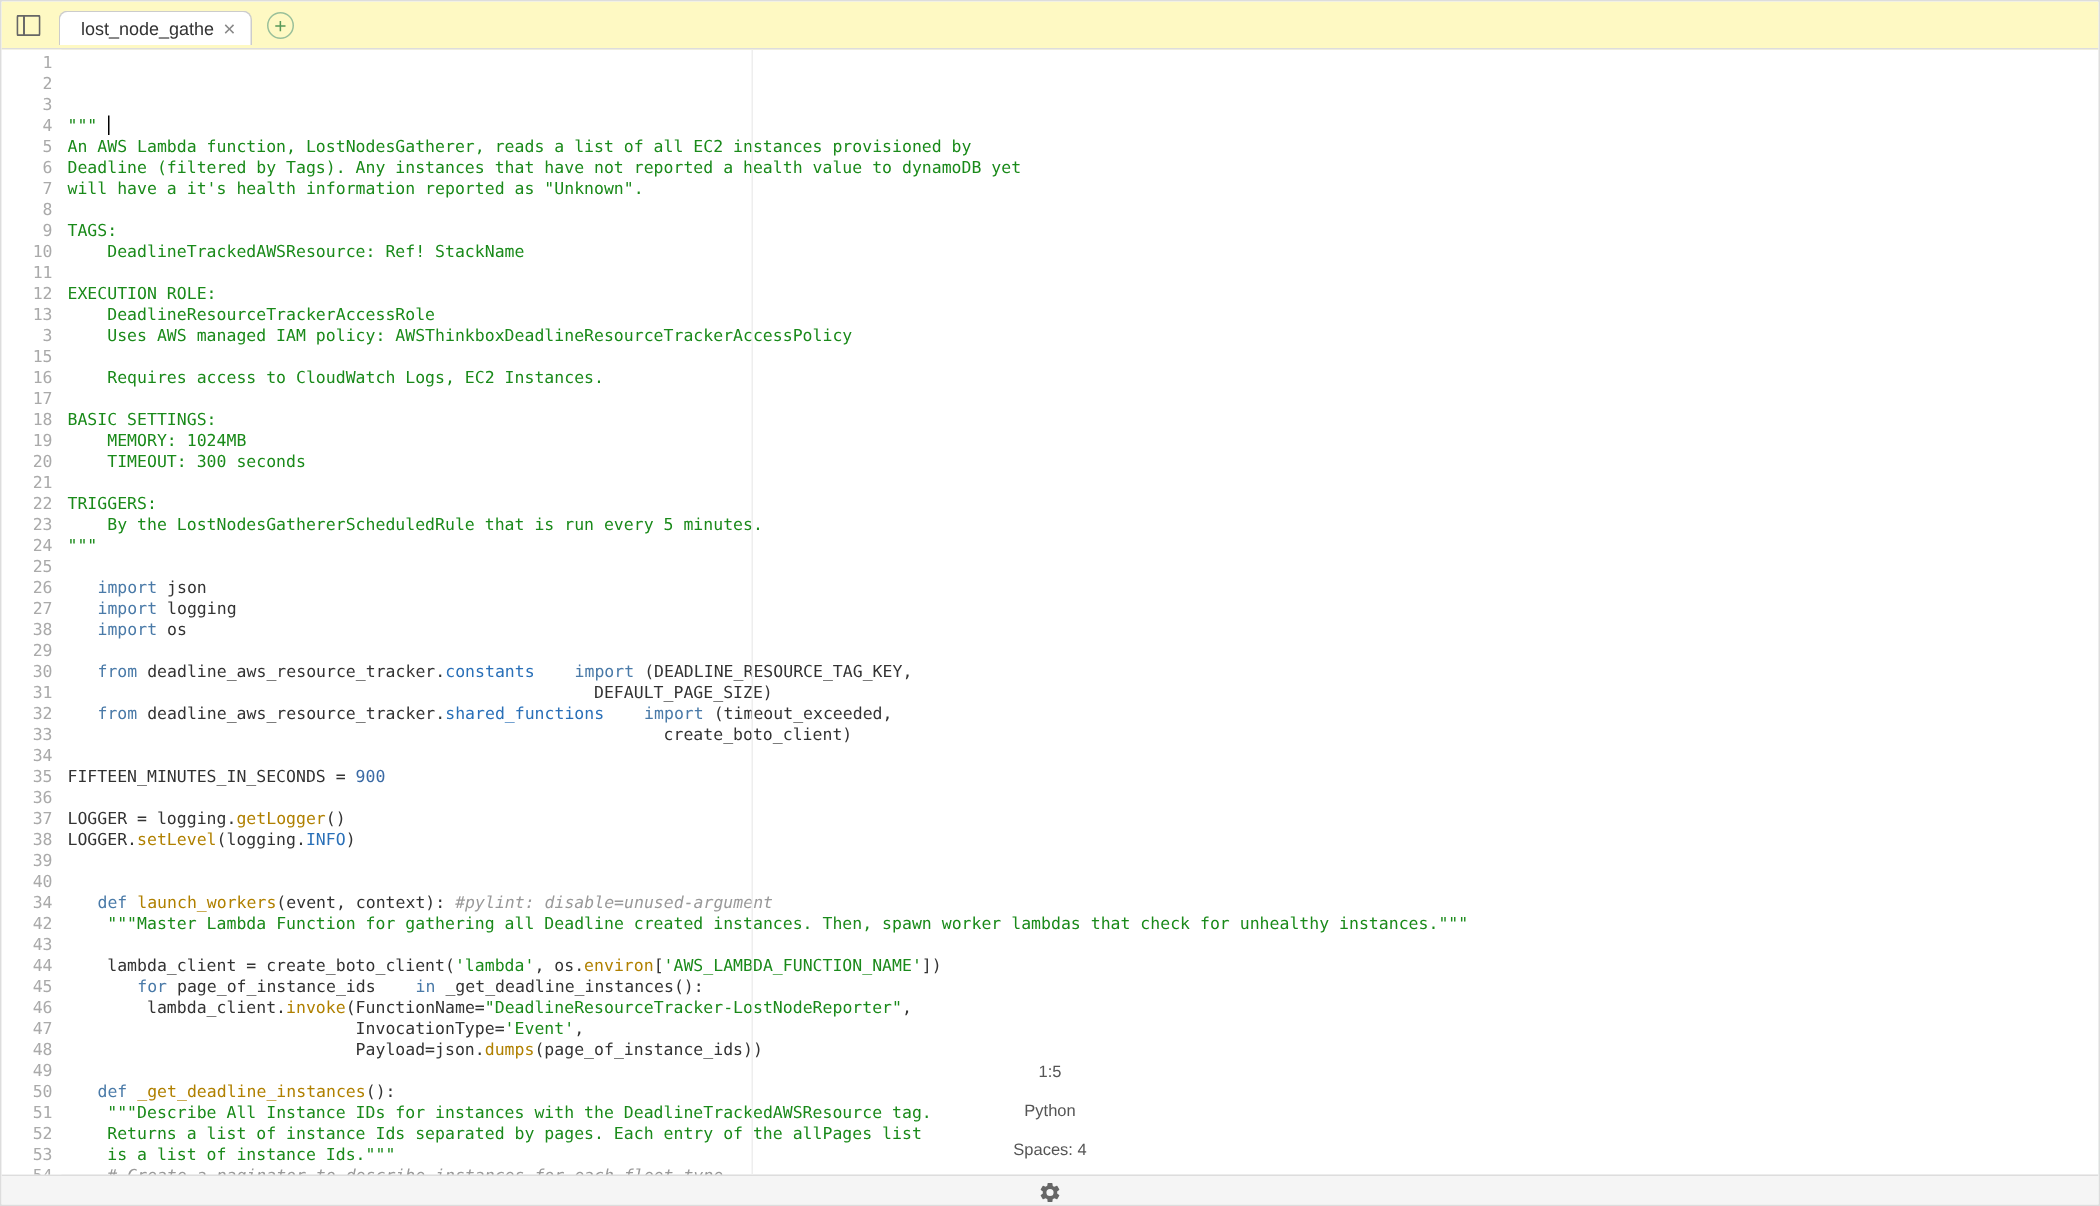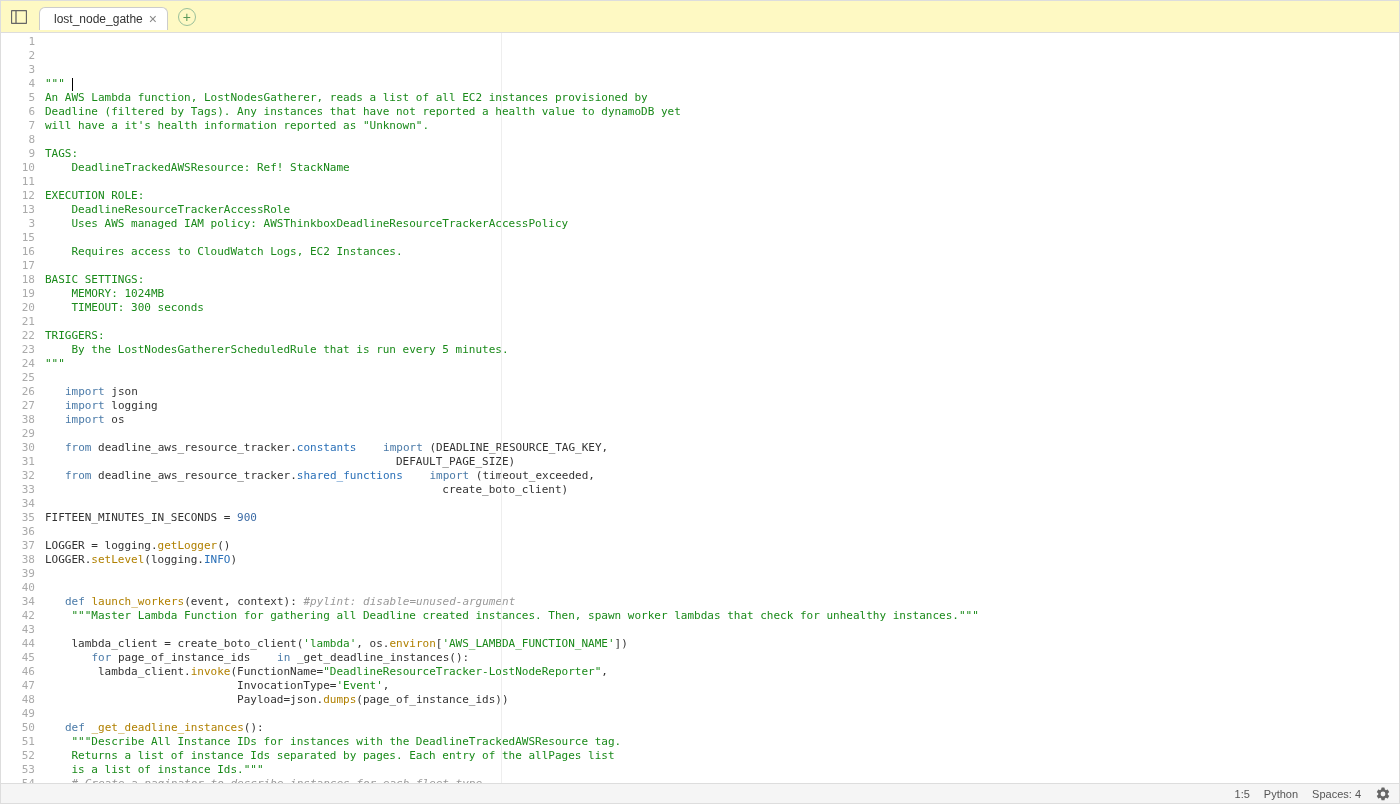--- a/index.html
+++ b/index.html
@@ -119,20 +119,21 @@
   height: 20px;
   background: #f5f5f5;
   border-top: 1px solid #ddd;
   display: flex;
   align-items: center;
   justify-content: flex-end;
   padding: 0 8px;
   font-size: 11px;
   color: #555;
   gap: 14px;
+  flex-direction: column;
 }
 .status-item { display: flex; align-items: center; }
 .gear-icon {
   width: 16px;
   height: 16px;
   color: #666;
 }
 </style>
 </head>
 <body>

